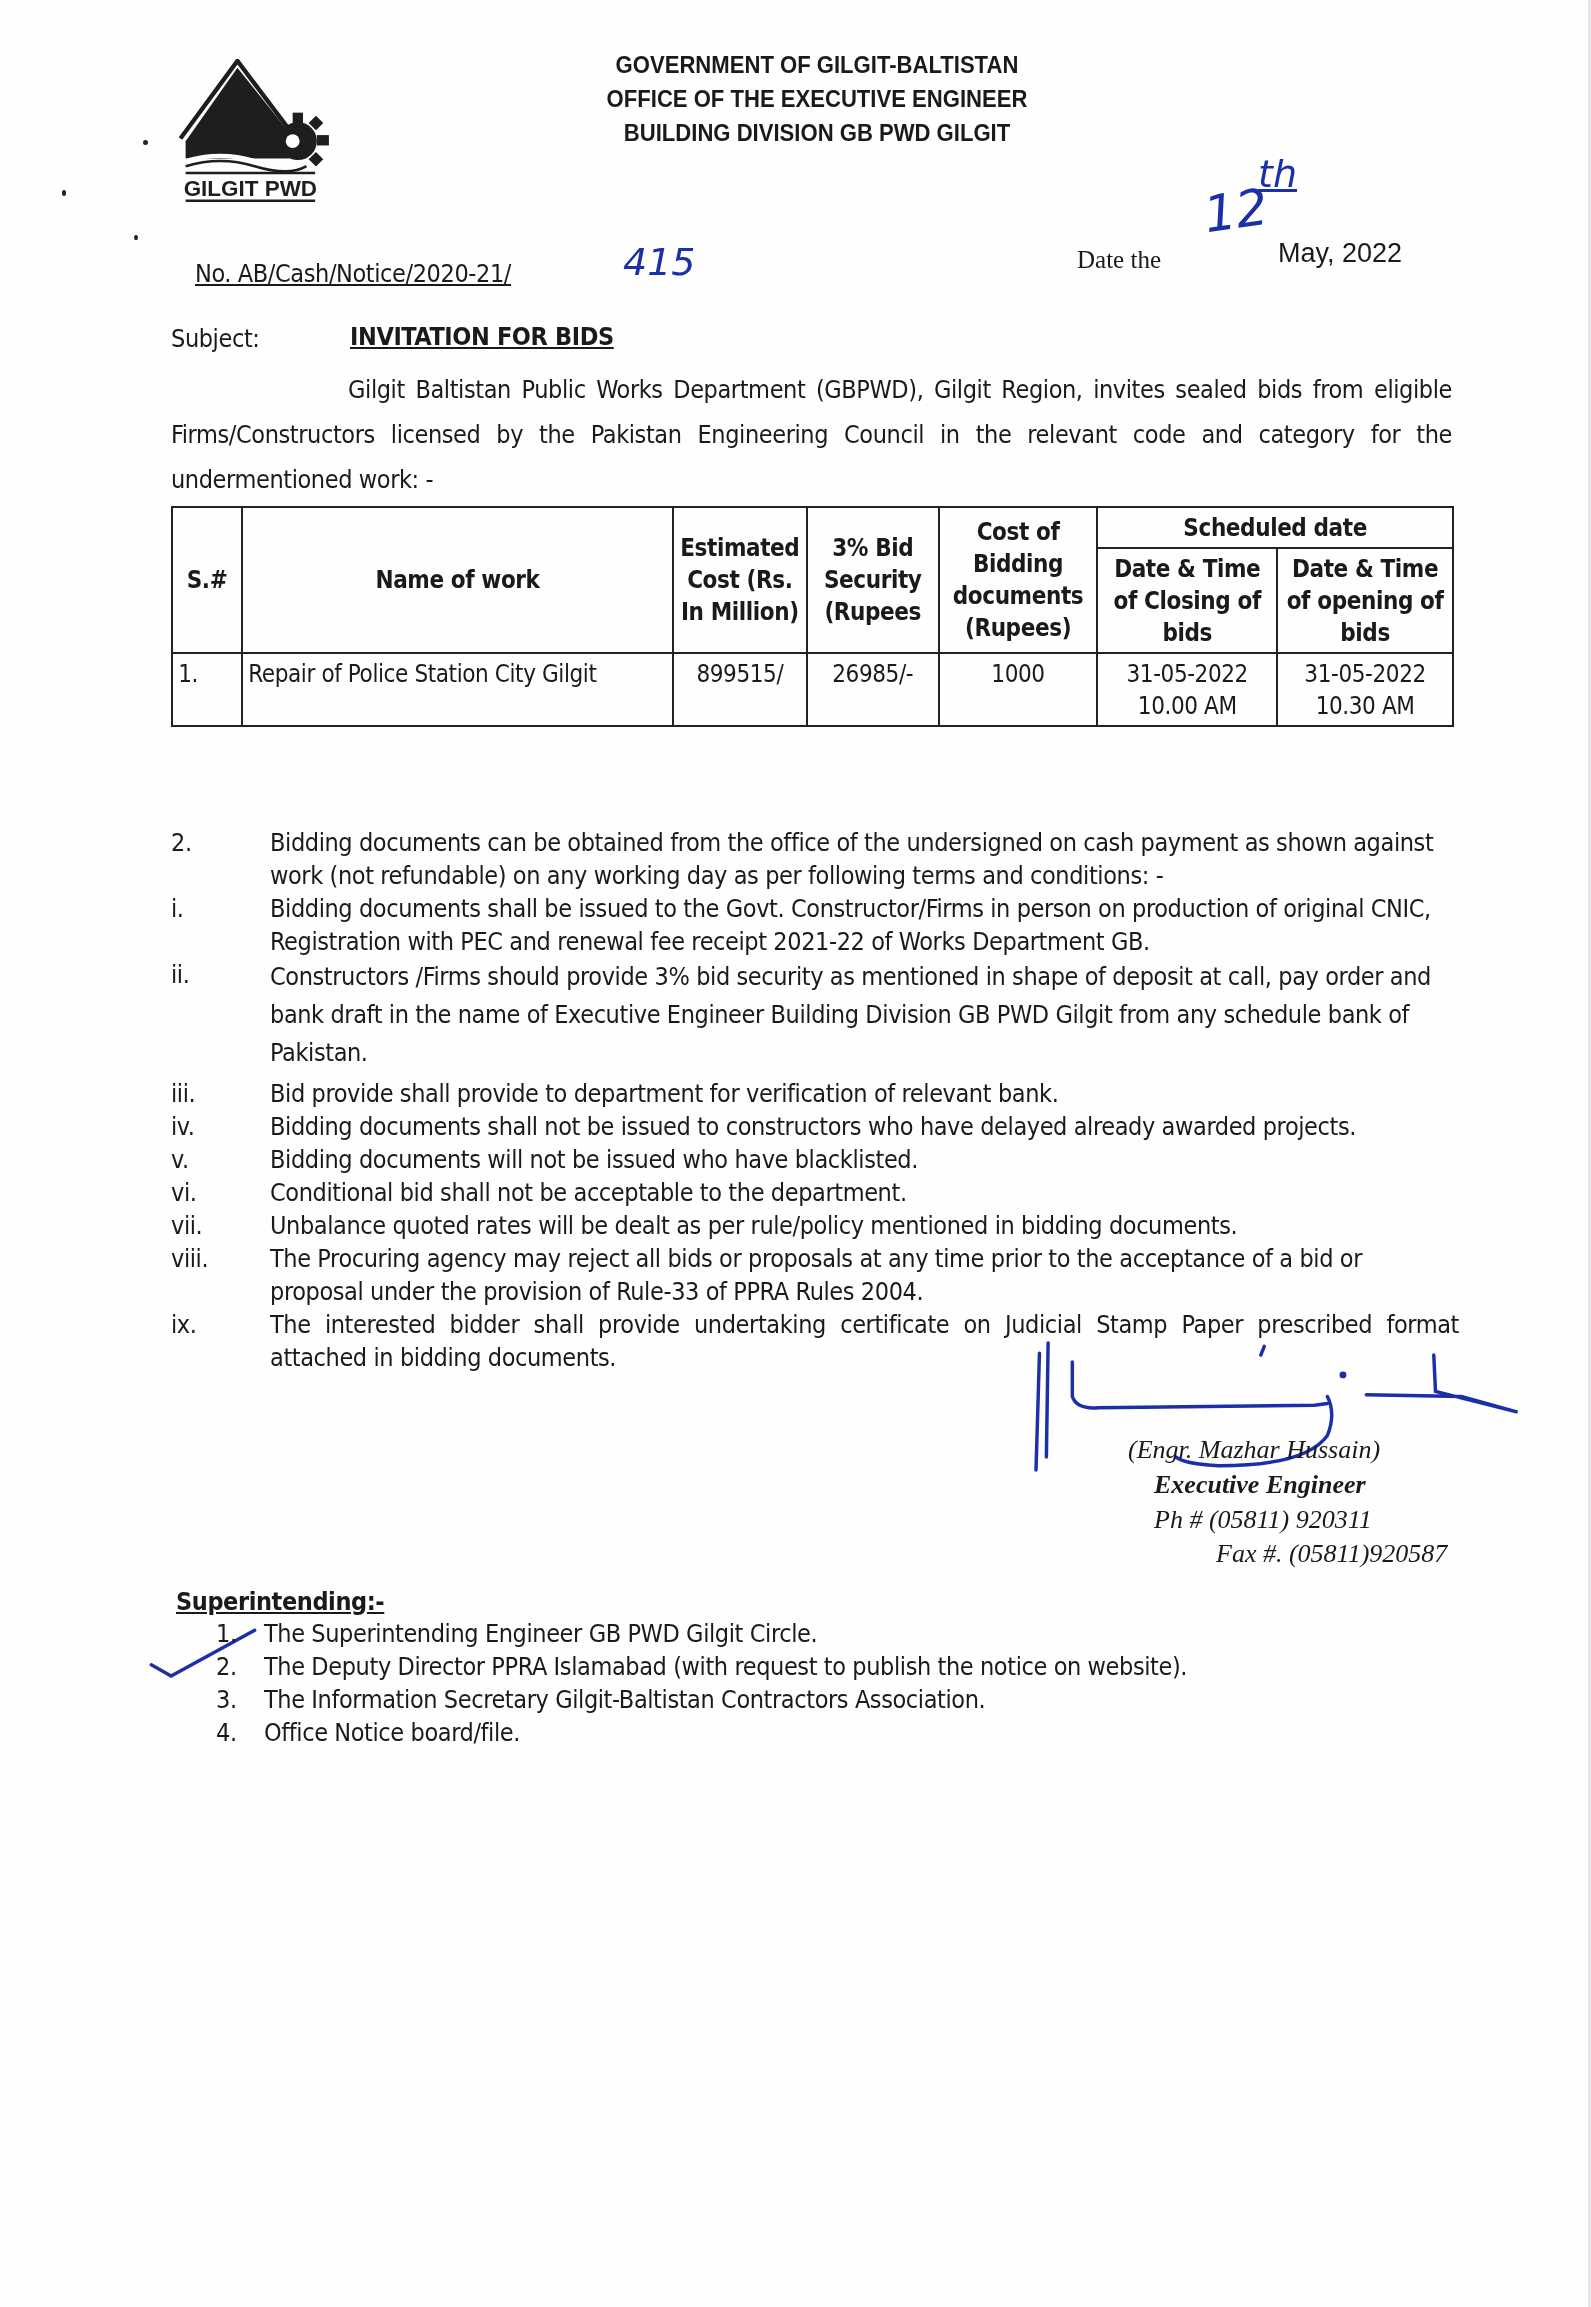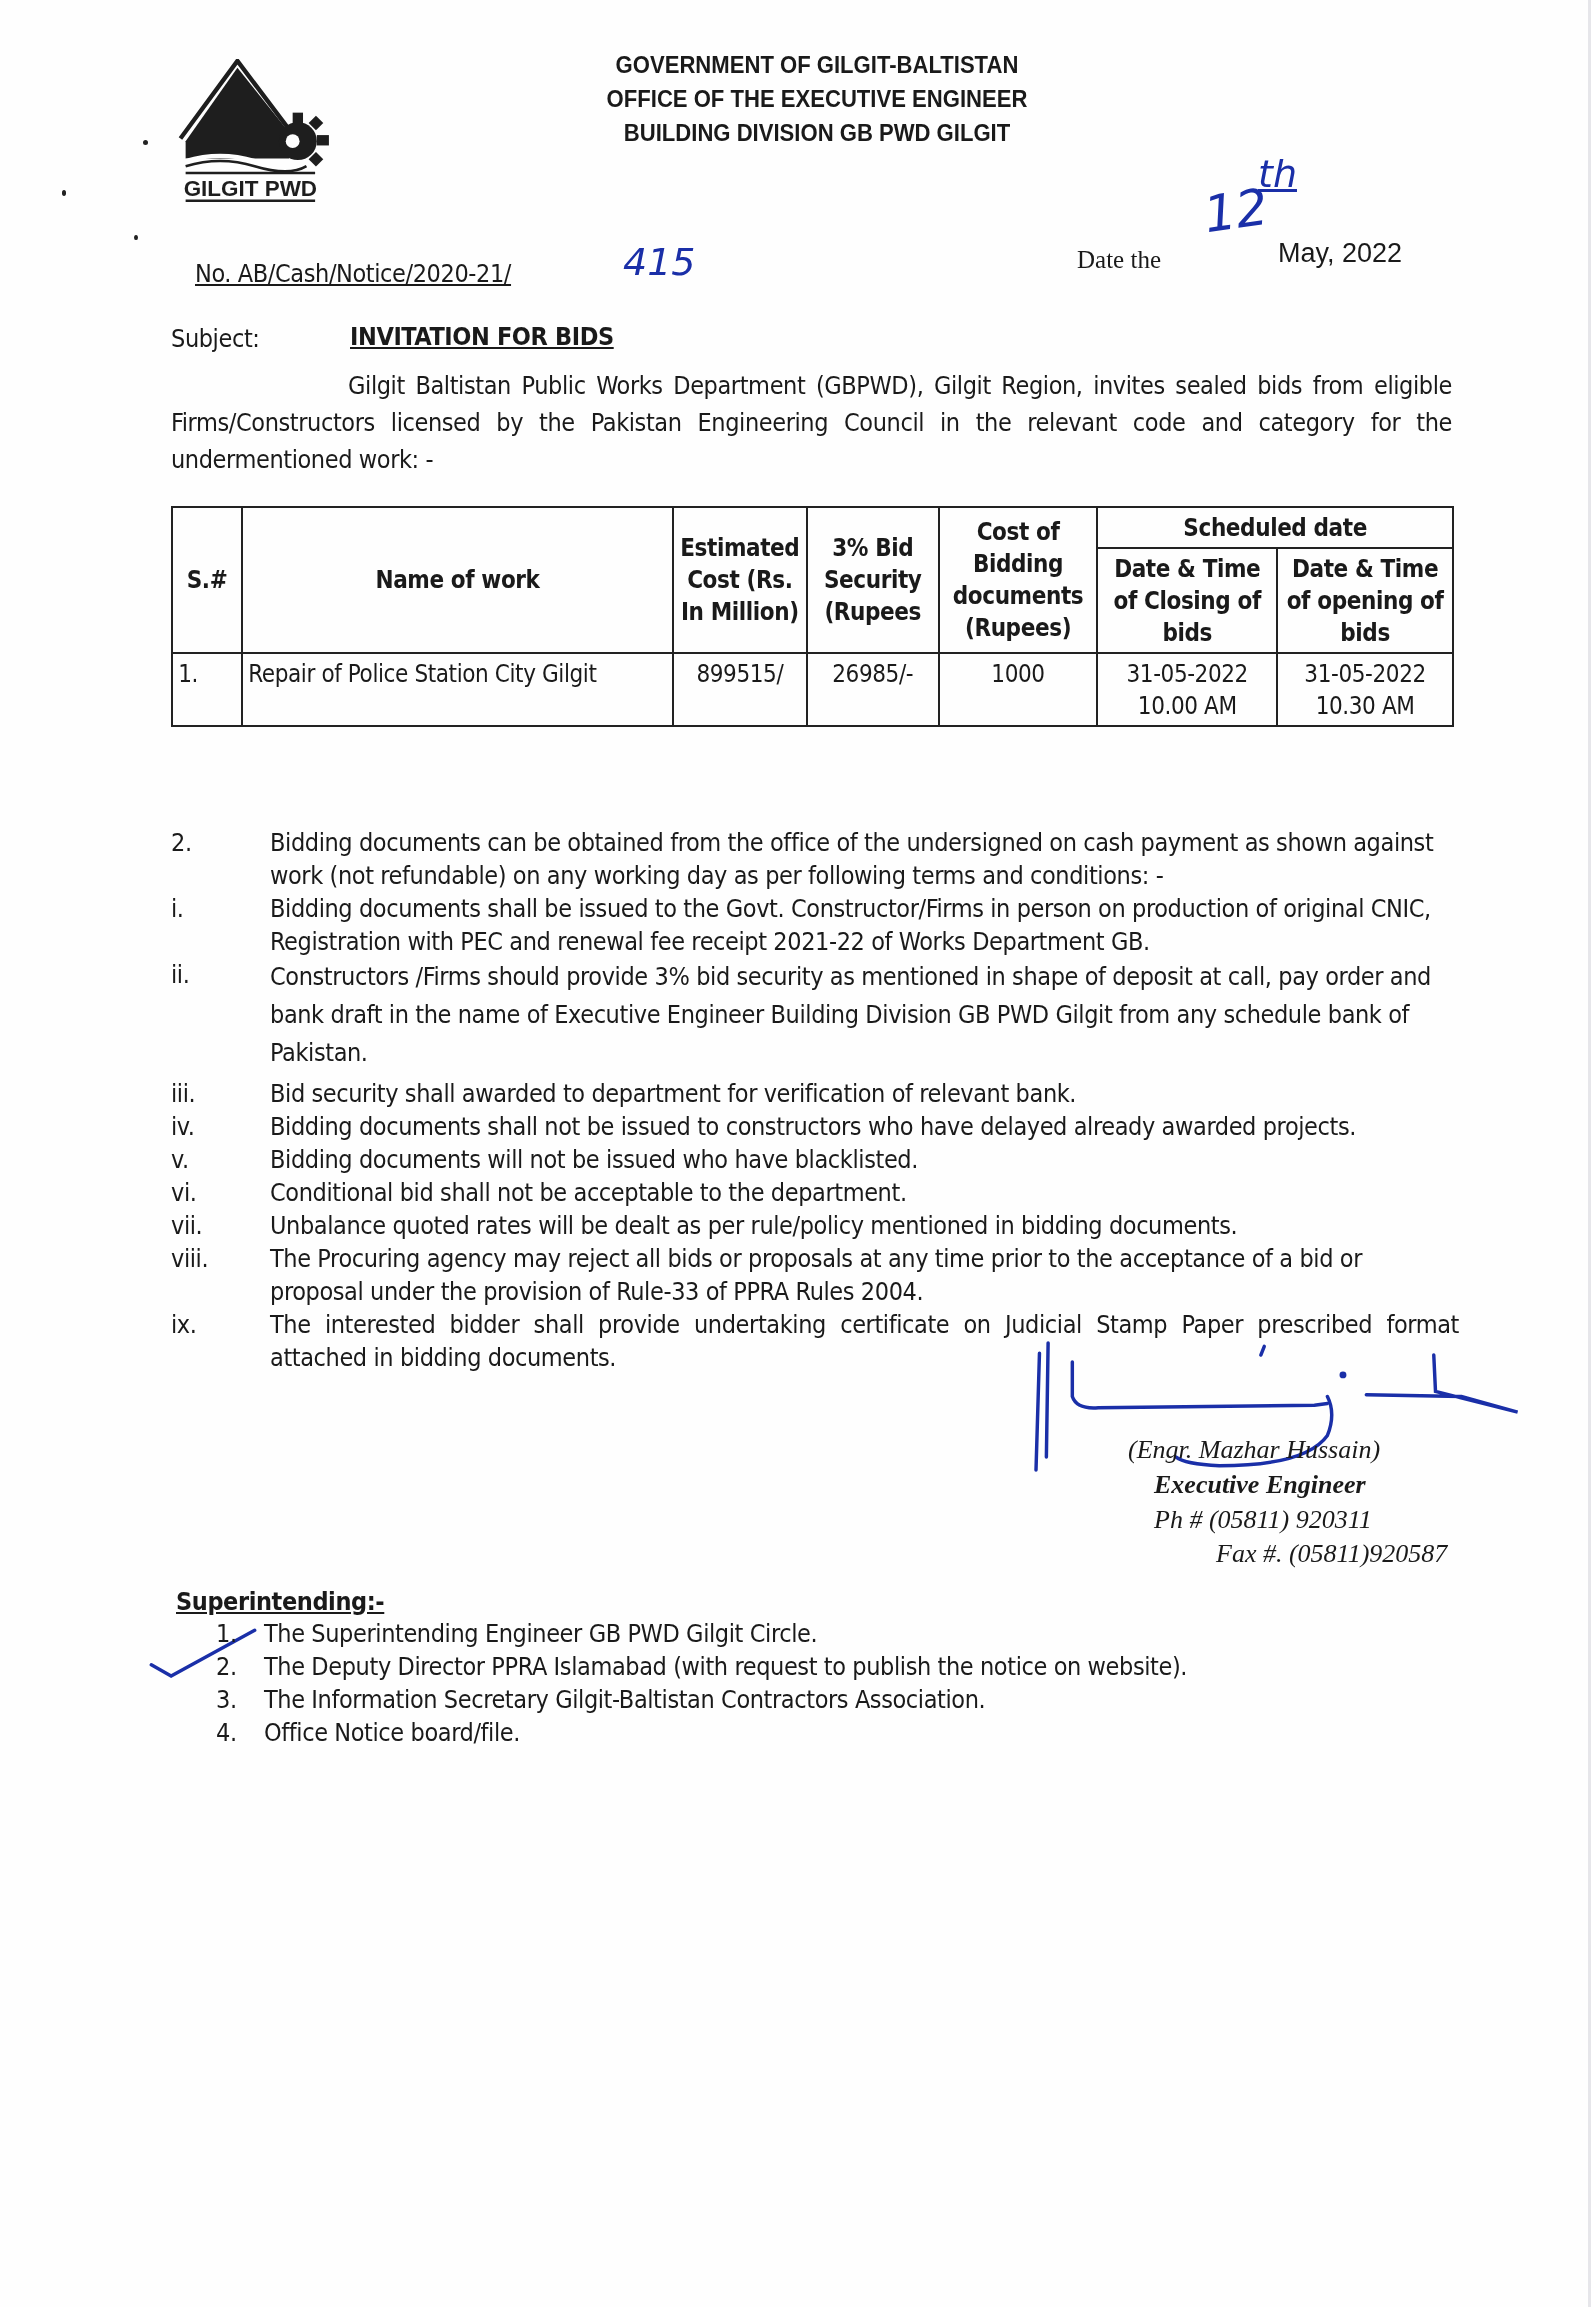--- a/index.html
+++ b/index.html
@@ -18,21 +18,21 @@
   .hand { color: #1a2fa8; font-family: "DejaVu Sans", sans-serif; font-style: italic; }
   .ref-hand { left: 623px; top: 240px; font-size: 38px; }
   .date-label { left: 1077px; top: 246px; font-size: 25px; }
   .date-day { left: 1204px; top: 182px; font-size: 50px; transform: rotate(-8deg); }
   .date-suffix { left: 1258px; top: 152px; font-size: 38px; text-decoration: underline; }
   .date-month { left: 1278px; top: 238px; font-size: 27px; }
 
   .subject-label { left: 171px; top: 324px; font-size: 25px; }
   .subject-title { left: 350px; top: 322px; font-size: 25px; font-weight: bold; text-decoration: underline; }
 
-  .para { left: 171px; top: 367px; width: 1281px; font-size: 25px; line-height: 37px; text-align: justify; }
+  .para { left: 171px; top: 367px; width: 1281px; font-size: 25px; line-height: 45px; text-align: justify; }
   .para .indent { display: inline-block; width: 177px; }
 
   table.bids { position: absolute; left: 171px; top: 506px; width: 1283px; border-collapse: collapse; font-size: 24px; }
   table.bids td, table.bids th { border: 2.2px solid #222; padding: 3.5px 5.2px; text-align: center; vertical-align: middle; line-height: 32px; }
   table.bids th { font-weight: bold; }
   table.bids td { vertical-align: top; }
   table.bids td.name { text-align: left; }
 
   .list { left: 171px; top: 826px; width: 1288px; font-size: 25px; line-height: 33px; }
   .item { display: flex; margin-bottom: 0; }
@@ -153,21 +153,21 @@
     <div class="item">
         <span class="num">i.</span>
         <span class="txt">Bidding documents shall be issued to the Govt. Constructor/Firms in person on production of original CNIC, Registration with PEC and renewal fee receipt 2021-22 of Works Department GB.</span>
       </div>
     <div class="item">
         <span class="num">ii.</span>
         <span class="txt" style="line-height:38px">Constructors /Firms should provide 3% bid security as mentioned in shape of deposit at call, pay order and bank draft in the name of Executive Engineer Building Division GB PWD Gilgit from any schedule bank of Pakistan.</span>
       </div>
     <div class="item" style="margin-top:5.2px">
         <span class="num">iii.</span>
-        <span class="txt">Bid security shall awarded to department for verification of relevant bank.</span>
+        <span class="txt">Bid provide shall provide to department for verification of relevant bank.</span>
       </div>
     <div class="item">
         <span class="num">iv.</span>
         <span class="txt">Bidding documents shall not be issued to constructors who have delayed already awarded projects.</span>
       </div>
     <div class="item">
         <span class="num">v.</span>
         <span class="txt">Bidding documents will not be issued who have blacklisted.</span>
       </div>
     <div class="item">

